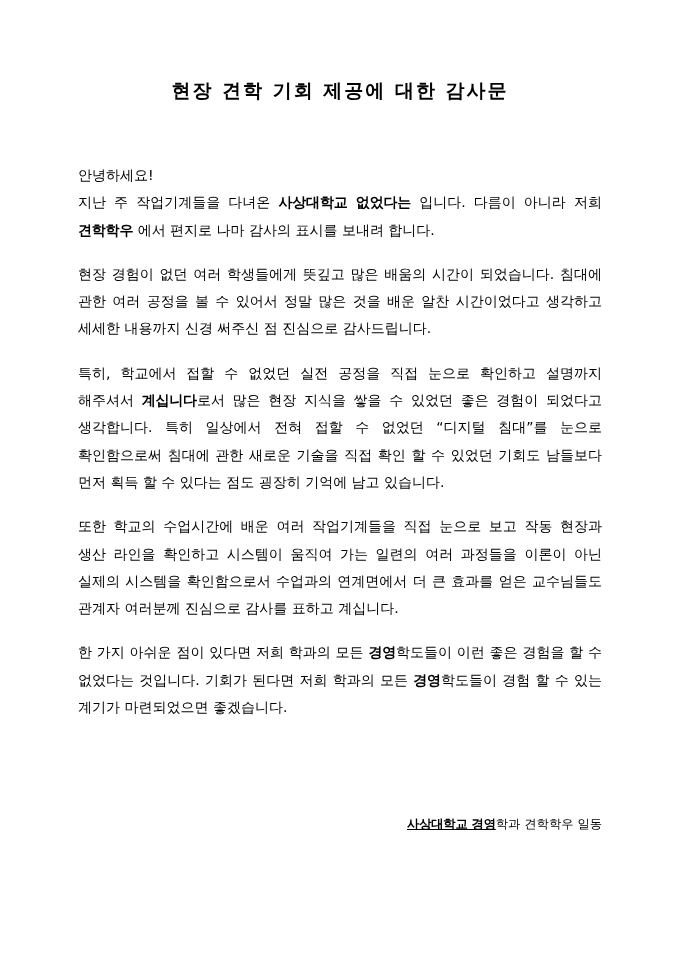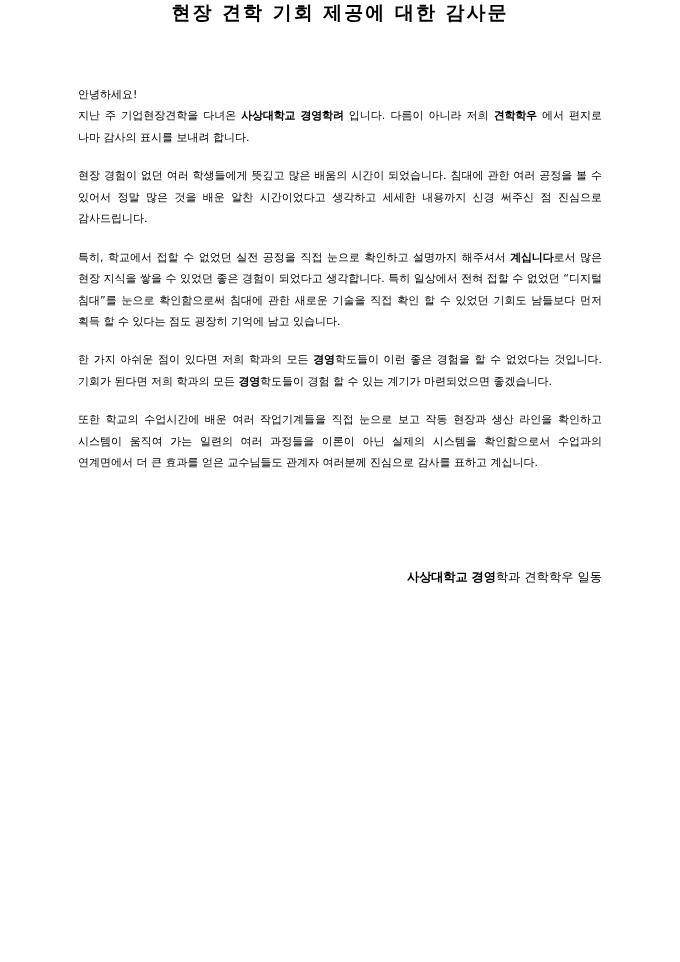--- a/index.html
+++ b/index.html
@@ -20,63 +20,65 @@
     height: 962px;
     background: #ffffff;
     box-sizing: border-box;
   }
   .doc-title {
     text-align: center;
     font-size: 19px;
     font-weight: bold;
     letter-spacing: 2px;
     margin: 0;
+    padding-top: 78px;
     color: #000;
   }
   .body-block {
     margin: 0 auto;
     padding-top: 58px;
     width: 524px;
   }
   p.para {
-    font-size: 11px;
+    font-size: 14px;
     line-height: 1.95;
     margin: 0 0 17px 0;
     text-align: justify;
     word-break: keep-all;
     color: #000;
   }
   .b {
     font-weight: bold;
     letter-spacing: -0.2px;
   }
   .signature {
     width: 524px;
     margin: 0 auto;
     text-align: right;
     font-size: 12.3px;
     padding-top: 78px;
     color: #000;
   }
   .signature .b {
     font-weight: bold;
+    text-decoration: underline;
   }
 </style>
 </head>
 <body>
 
 <div class="page">
 
   <h1 class="doc-title">현장 견학 기회 제공에 대한 감사문</h1>
 
   <div class="body-block">
-    <p class="para"><span>안녕하세요!</span><br><span>지난 주 기업현장견학을 다녀온 </span><span class="b">사상대학교 경영학려</span><span> 입니다. 다름이 아니라 저희 </span><span class="b">견학학우</span><span> 에서 편지로 나마 감사의 표시를 보내려 합니다.</span></p>
+    <p class="para"><span>안녕하세요!</span><br><span>지난 주 작업기계들을 다녀온 </span><span class="b">사상대학교 없었다는</span><span> 입니다. 다름이 아니라 저희 </span><span class="b">견학학우</span><span> 에서 편지로 나마 감사의 표시를 보내려 합니다.</span></p>
     <p class="para"><span>현장 경험이 없던 여러 학생들에게 뜻깊고 많은 배움의 시간이 되었습니다. 침대에 관한 여러 공정을 볼 수 있어서 정말 많은 것을 배운 알찬 시간이었다고 생각하고 세세한 내용까지 신경 써주신 점 진심으로 감사드립니다.</span></p>
     <p class="para"><span>특히, 학교에서 접할 수 없었던 실전 공정을 직접 눈으로 확인하고 설명까지 해주셔서 </span><span class="b">계십니다</span><span>로서 많은 현장 지식을 쌓을 수 있었던 좋은 경험이 되었다고 생각합니다. 특히 일상에서 전혀 접할 수 없었던 “디지털 침대”를 눈으로 확인함으로써 침대에 관한 새로운 기술을 직접 확인 할 수 있었던 기회도 남들보다 먼저 획득 할 수 있다는 점도 굉장히 기억에 남고 있습니다.</span></p>
+    <p class="para"><span>또한 학교의 수업시간에 배운 여러 작업기계들을 직접 눈으로 보고 작동 현장과 생산 라인을 확인하고 시스템이 움직여 가는 일련의 여러 과정들을 이론이 아닌 실제의 시스템을 확인함으로서 수업과의 연계면에서 더 큰 효과를 얻은 교수님들도 관계자 여러분께 진심으로 감사를 표하고 계십니다.</span></p>
     <p class="para"><span>한 가지 아쉬운 점이 있다면 저희 학과의 모든 </span><span class="b">경영</span><span>학도들이 이런 좋은 경험을 할 수 없었다는 것입니다. 기회가 된다면 저희 학과의 모든 </span><span class="b">경영</span><span>학도들이 경험 할 수 있는 계기가 마련되었으면 좋겠습니다.</span></p>
-    <p class="para"><span>또한 학교의 수업시간에 배운 여러 작업기계들을 직접 눈으로 보고 작동 현장과 생산 라인을 확인하고 시스템이 움직여 가는 일련의 여러 과정들을 이론이 아닌 실제의 시스템을 확인함으로서 수업과의 연계면에서 더 큰 효과를 얻은 교수님들도 관계자 여러분께 진심으로 감사를 표하고 계십니다.</span></p>
   </div>
 
   <div class="signature">
     <span class="b">사상대학교 경영</span><span>학과 견학학우 일동</span>
   </div>
 
 </div>
 
 </body></html>

